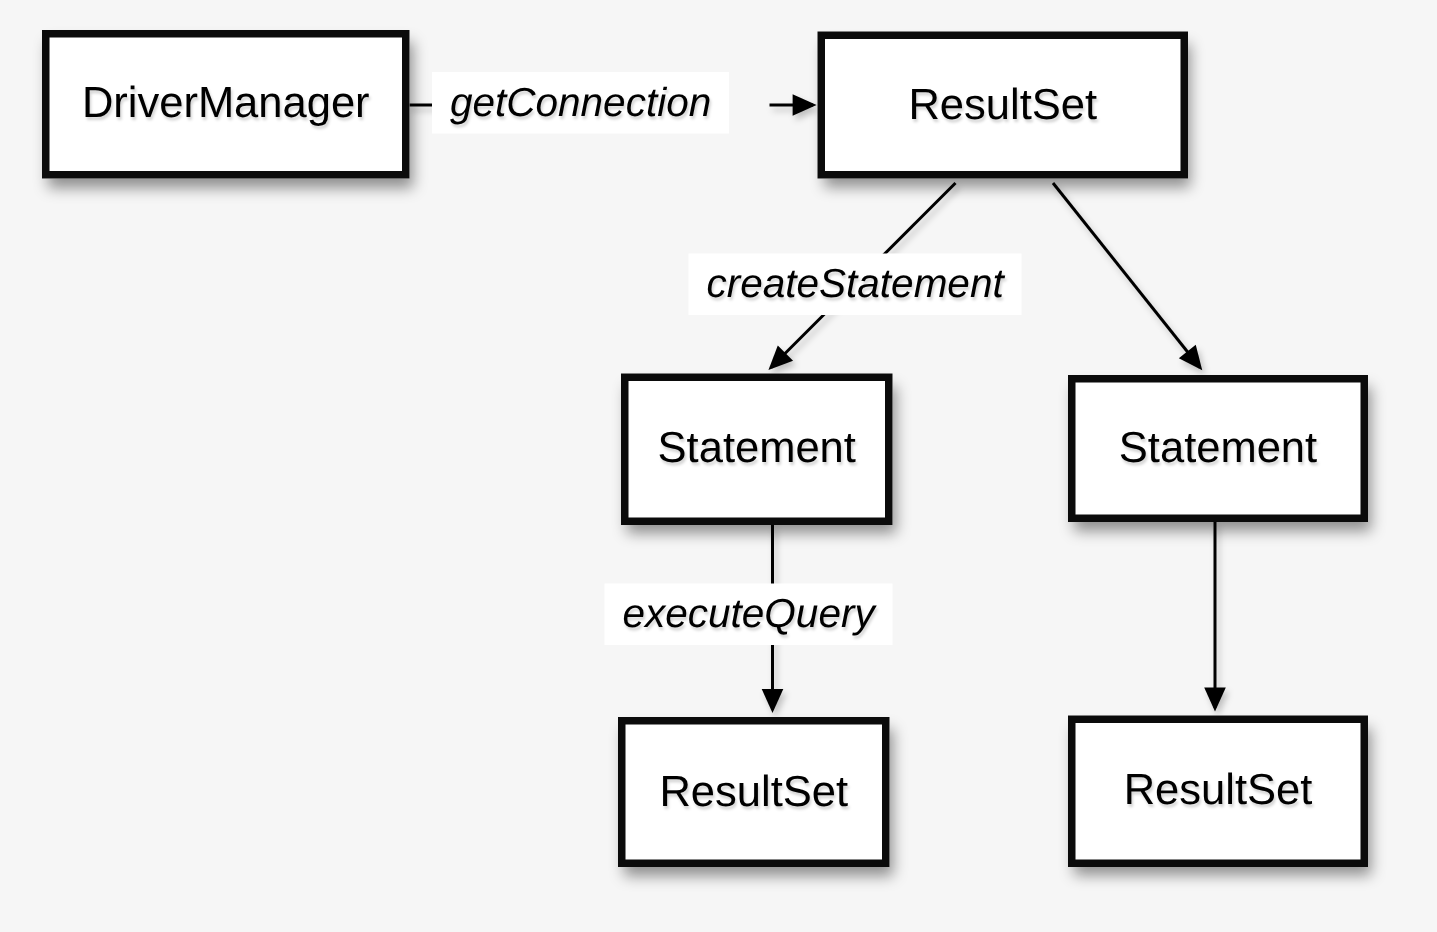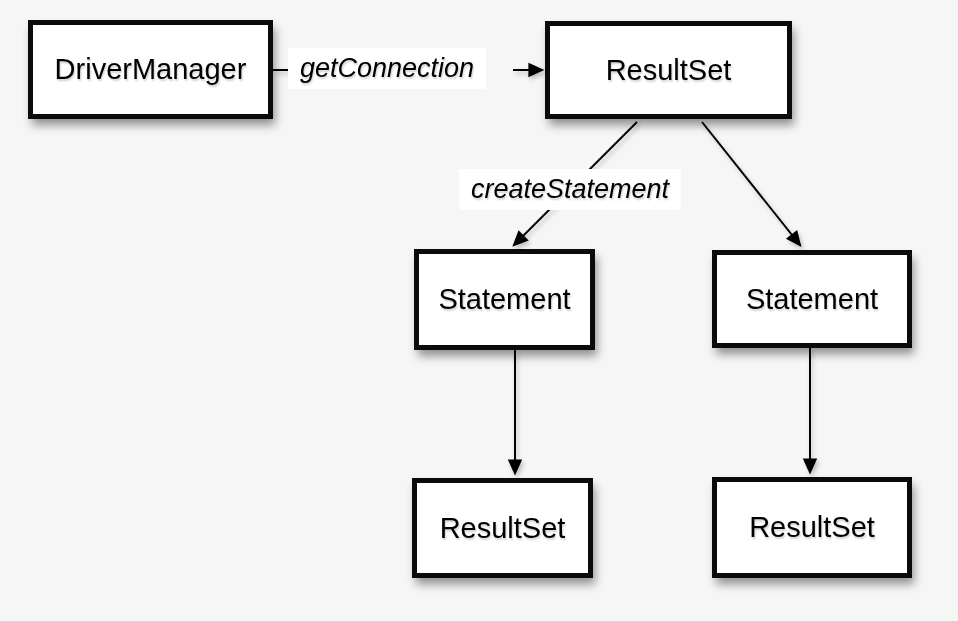--- a/index.html
+++ b/index.html
@@ -99,14 +99,15 @@
   </div>
 
   <div class="node node-resultset-2">
     <span>ResultSet</span>
   </div>
 
   <div class="edge-label label-get-connection">getConnection</div>
 
   <div class="edge-label label-create-statement">createStatement</div>
 
+  <div class="edge-label label-execute-query">executeQuery</div>
 
 </div>
 
 </body></html>

